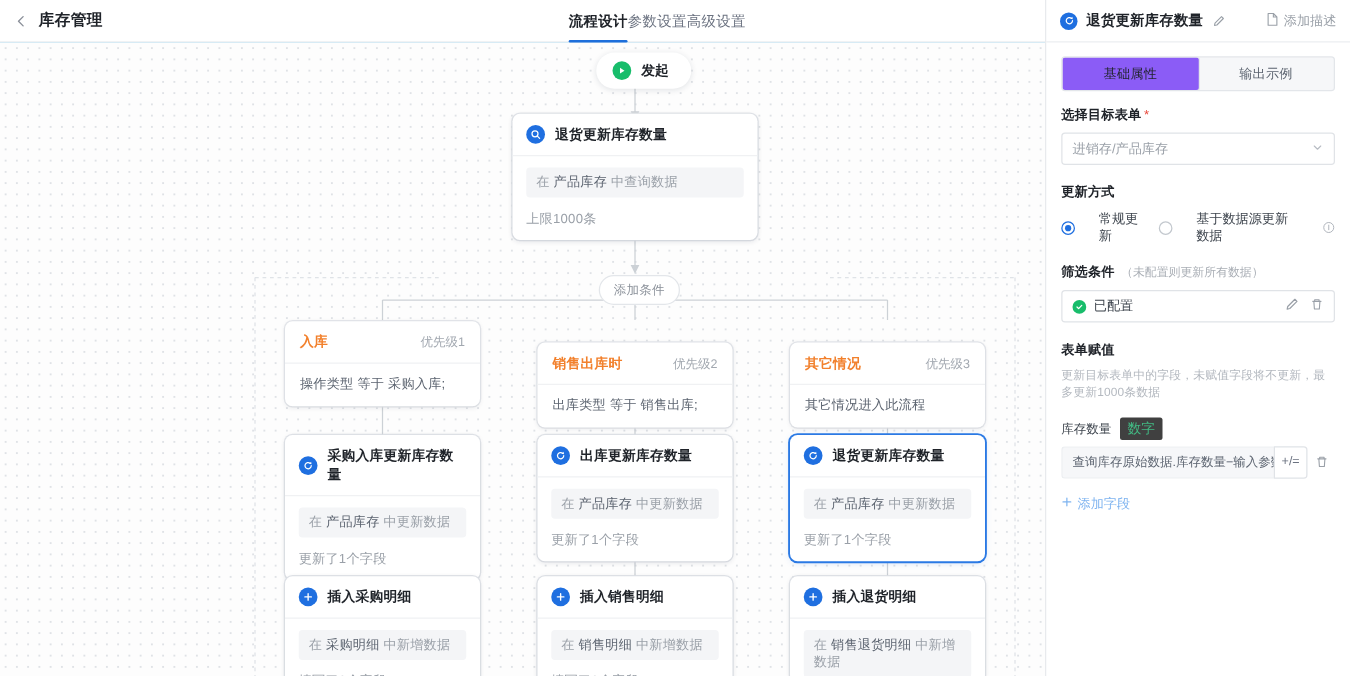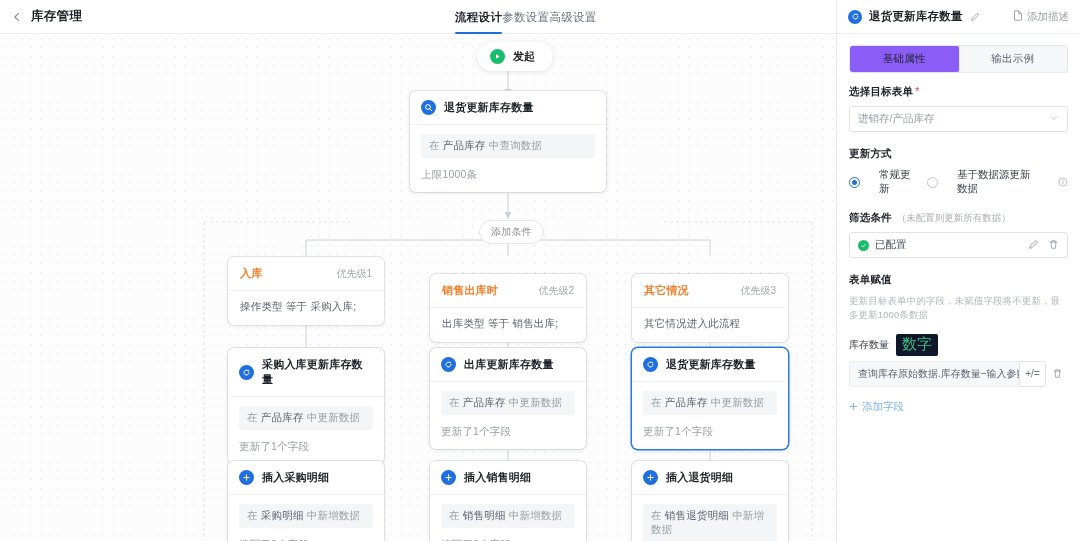--- a/index.html
+++ b/index.html
@@ -175,21 +175,21 @@
     display: flex; align-items: center; justify-content: center; flex: none;
   }
   .cond-text { font-size: 10.5px; color: #3d444d; }
   .cond-actions { margin-left: auto; display: flex; align-items: center; gap: 9px; color: #9aa0a8; }
 
   .sub-hint { font-size: 9.5px; color: #b3b8bf; line-height: 1.5; margin-top: 4px; letter-spacing: .1px; }
 
   .assign-row-label { display: flex; align-items: center; gap: 7px; margin-top: 11px; margin-bottom: 5px; }
   .assign-name { font-size: 10px; color: #3d444d; }
   .tag-num {
-    background: #0f172a; color: #42b983; font-size: 15px; padding: 1.5px 6px; border-radius: 2px;
+    background: #404040; color: #42b983; font-size: 11px; padding: 1.5px 6px; border-radius: 2px;
   }
   .assign-row { display: flex; align-items: center; gap: 0; }
   .assign-input {
     flex: 1; height: 26px; background: #f6f7f9; border: 1px solid #eceef1; border-right: none;
     border-radius: 3px 0 0 3px; display: flex; align-items: center; padding: 0 8px;
     font-size: 10px; color: #5c6470; overflow: hidden; white-space: nowrap;
   }
   .assign-btn {
     width: 27px; height: 26px; border: 1px solid #e0e3e7; border-radius: 0 3px 3px 0;
     background: #fff; display: flex; align-items: center; justify-content: center;

